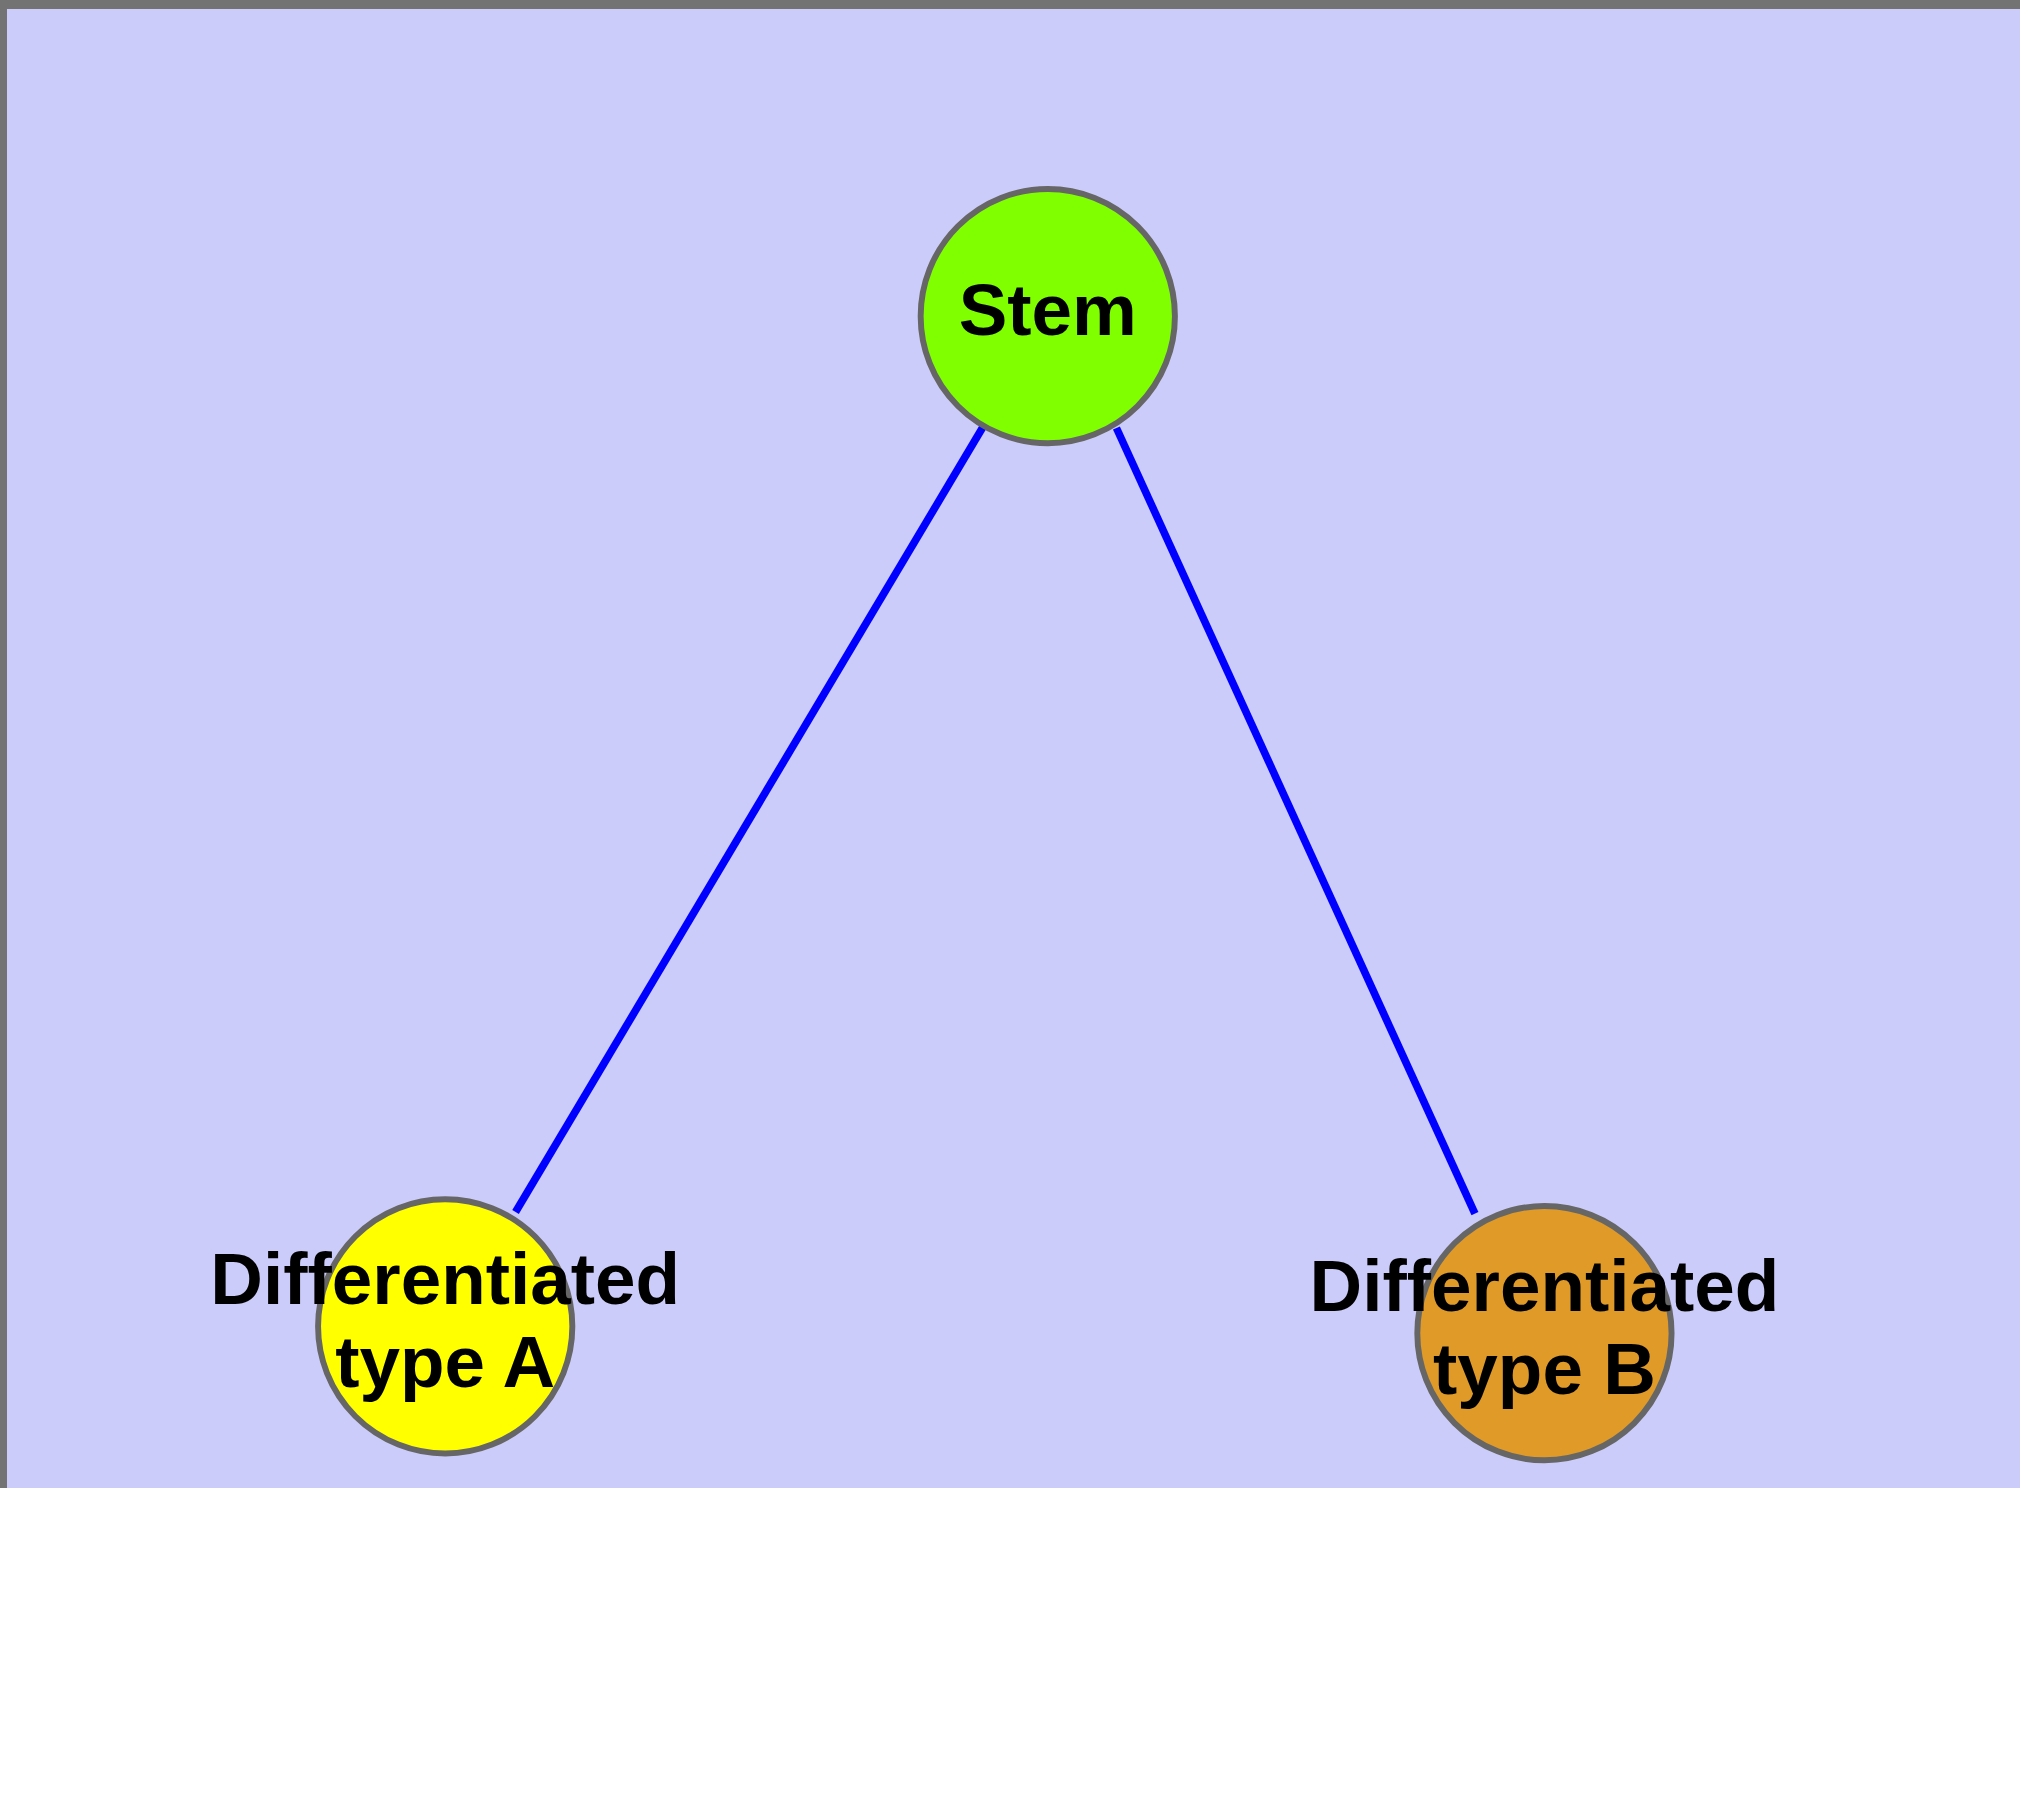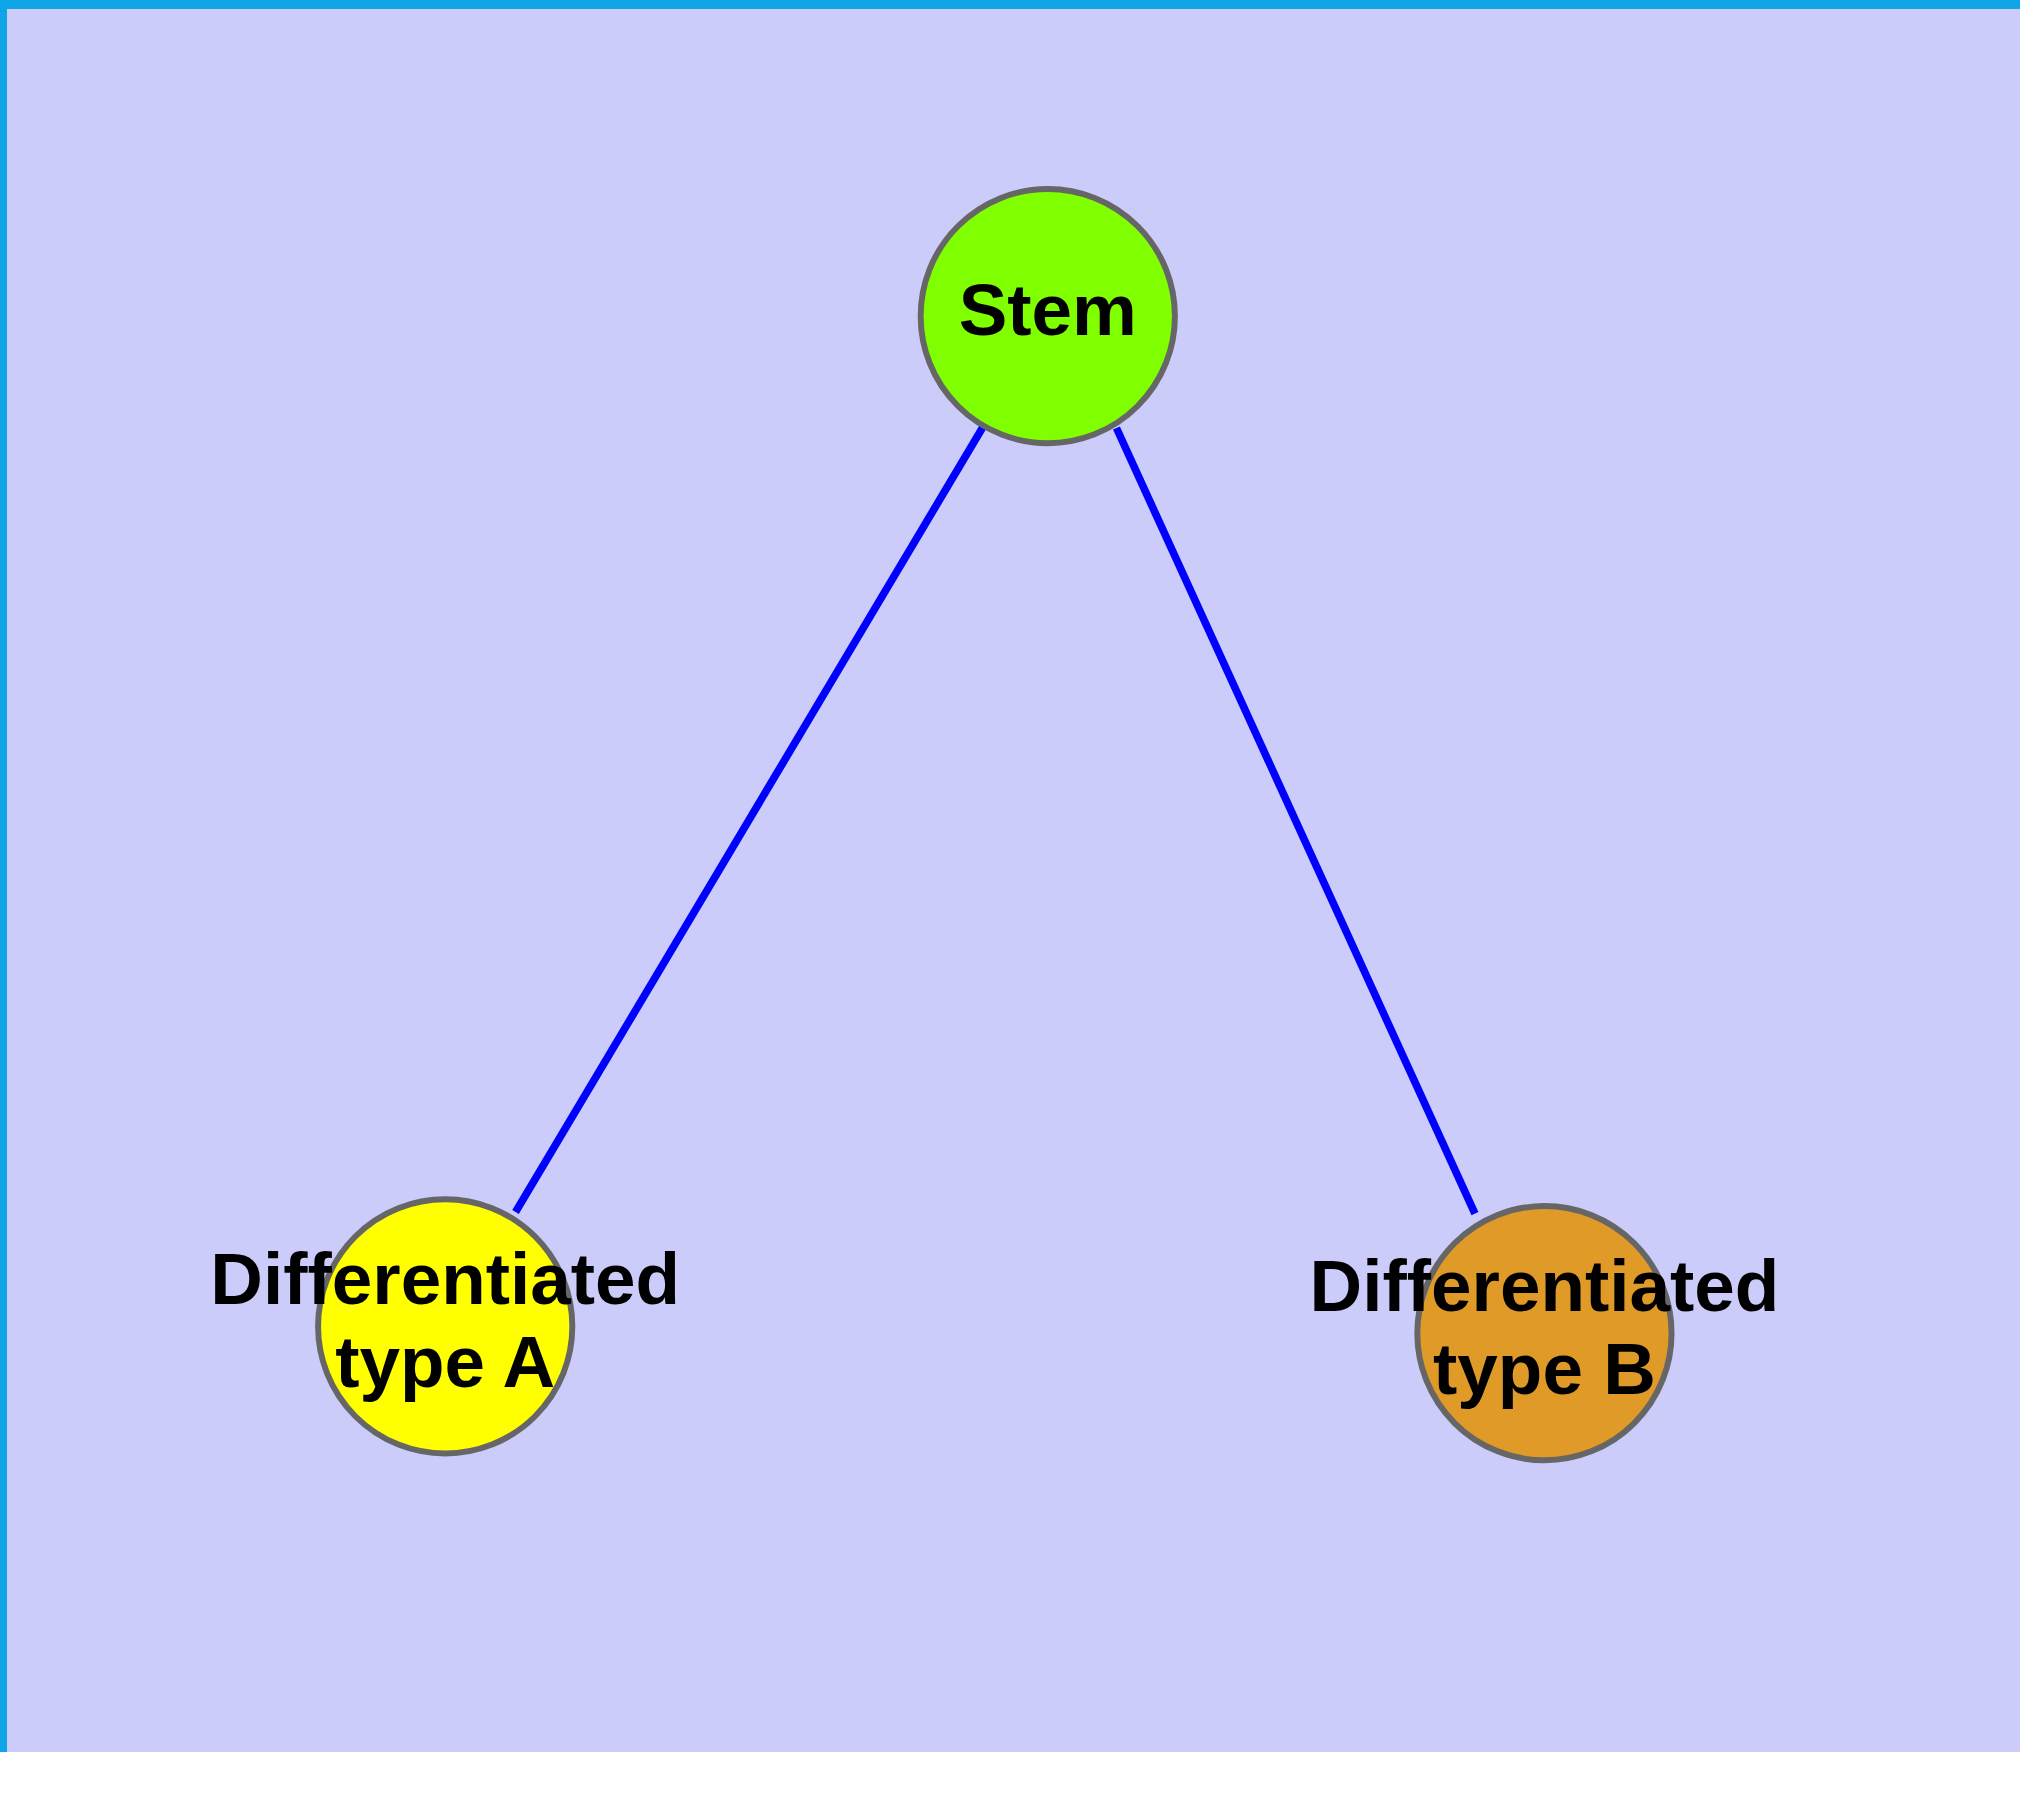--- a/index.html
+++ b/index.html
@@ -7,23 +7,23 @@
     margin: 0;
     padding: 0;
     background: #ffffff;
   }
   body {
     font-family: "Liberation Sans", sans-serif;
   }
   #canvas {
     position: relative;
     width: 2021px;
-    height: 1752px;
+    height: 1488px;
     overflow: hidden;
-    background: #0ea5e9;
+    background: #737373;
     text-decoration: underline;
   }
   #plot-bg {
     position: absolute;
     left: 6.8px;
     top: 8.5px;
     width: 2014px;
     height: 1804px;
     background: #ccccfa;
   }

